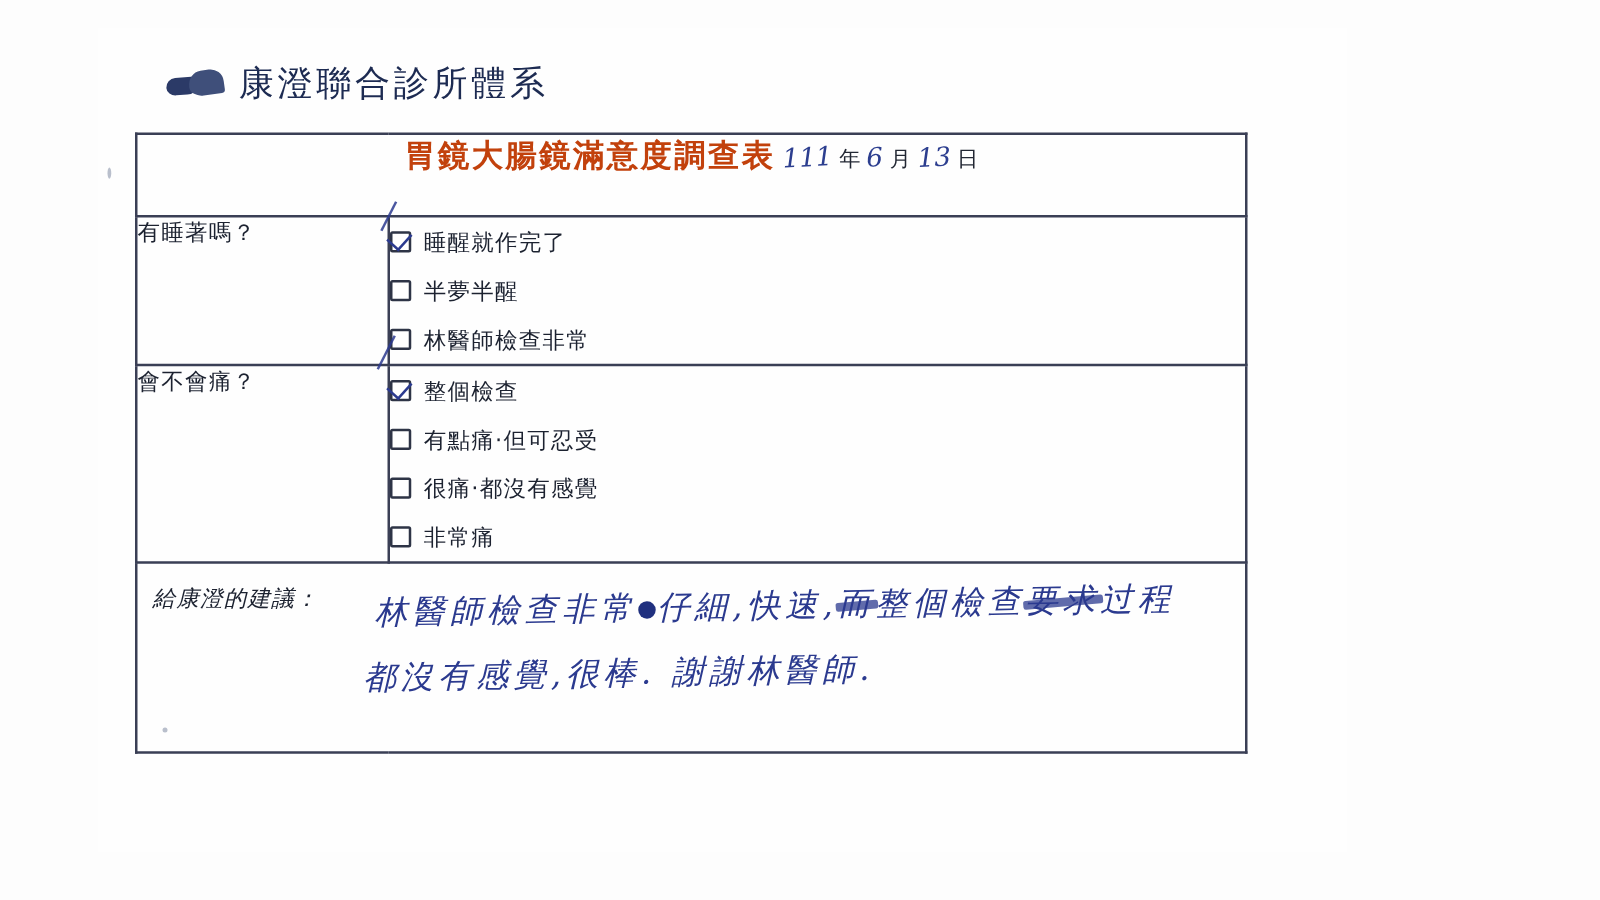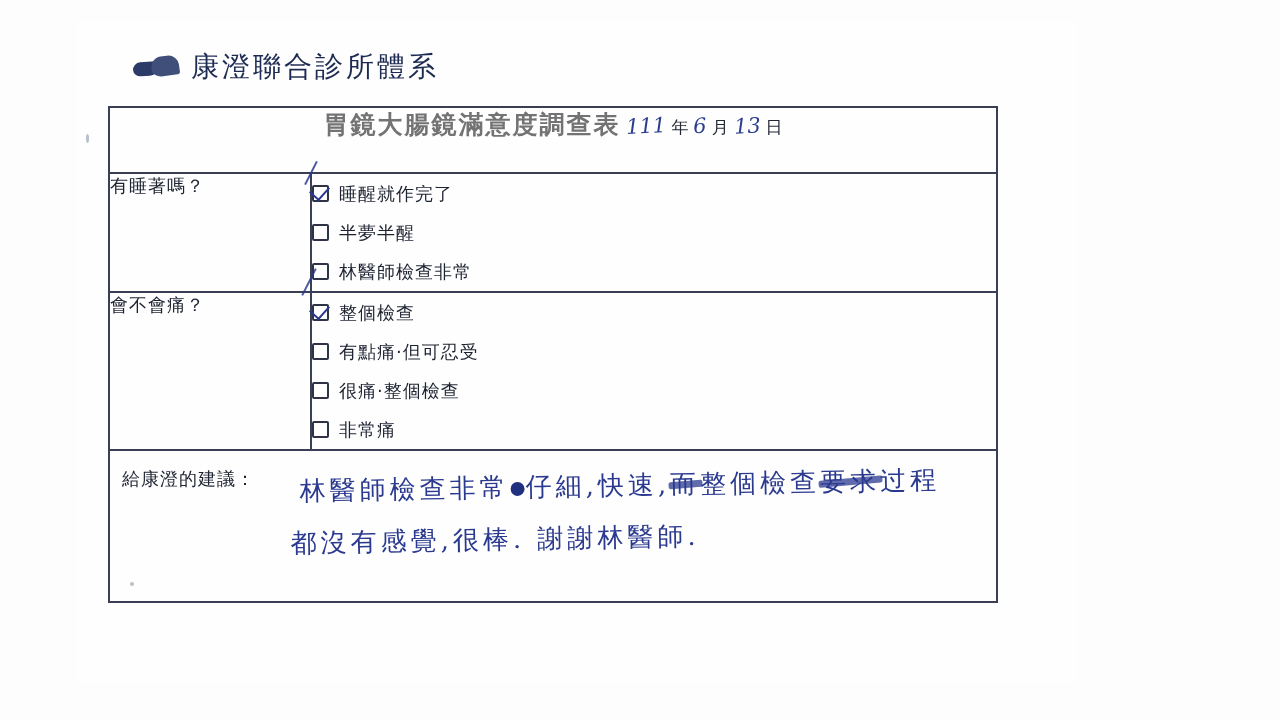--- a/index.html
+++ b/index.html
@@ -93,21 +93,21 @@
   .title-inner {
     display: flex;
     align-items: baseline;
     justify-content: center;
     gap: 6px;
     white-space: nowrap;
   }
   .title-main {
     font-size: 25px;
     font-weight: bold;
-    color: #737373;
+    color: #c2410c;
     letter-spacing: 2px;
   }
   .date-seg {
     font-size: 17px;
     color: #222733;
     display: inline-flex;
     align-items: baseline;
     gap: 5px;
   }
   .hand {
@@ -164,20 +164,21 @@
     width: 2px;
     height: 26px;
     background: #2b3a8f;
     transform: rotate(27deg);
     opacity: .85;
   }
   .comment-cell {
     height: 150px;
     position: relative;
     padding: 0;
+    font-style: italic;
   }
   .comment-label {
     position: absolute;
     left: 12px;
     top: 16px;
     font-size: 18px;
     color: #1c2230;
     letter-spacing: 1px;
   }
   .comment-hand {
@@ -288,21 +289,21 @@
           <span class="box checked"></span>
           <span class="tick-stroke" style="left:-4px; top:-26px; height:30px;"></span>
           <span>整個檢查</span>
         </div>
         <div class="opt">
           <span class="box"></span>
           <span>有點痛‧但可忍受</span>
         </div>
         <div class="opt">
           <span class="box"></span>
-          <span>很痛‧整個檢查</span>
+          <span>很痛‧都沒有感覺</span>
         </div>
         <div class="opt">
           <span class="box"></span>
           <span>非常痛</span>
         </div>
       </td>
     </tr>
 
     <tr>
       <td class="comment-cell" colspan="2">

